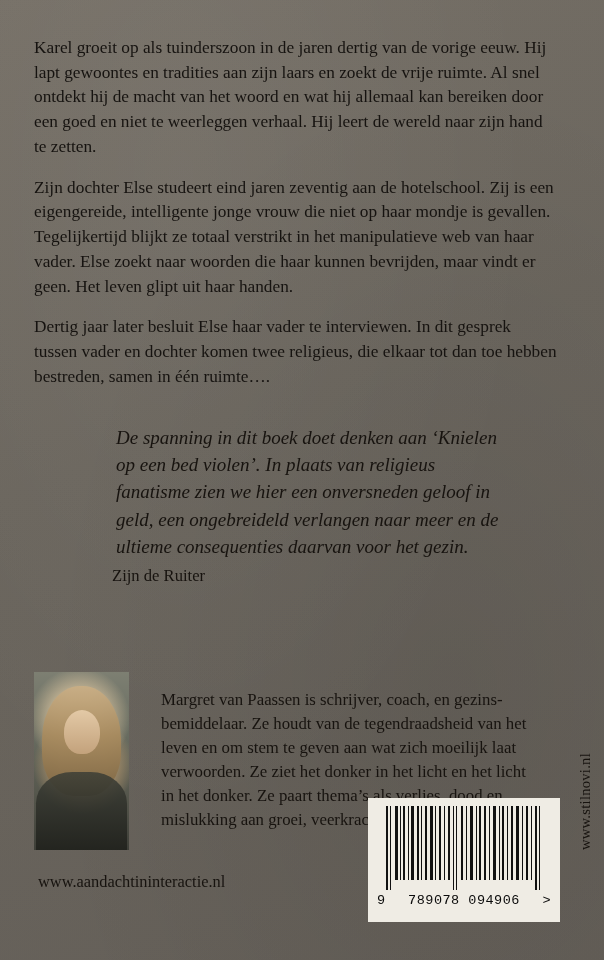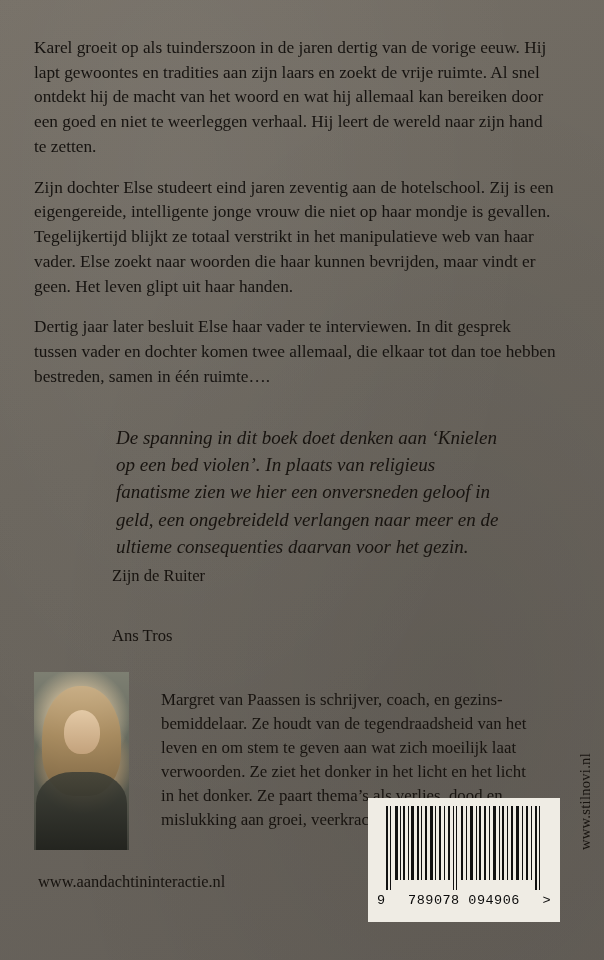--- a/index.html
+++ b/index.html
@@ -166,29 +166,28 @@
 </style>
 </head>
 <body>
 
 <div class="cover">
   <div class="grain"></div>
 
   <div class="content">
     <p class="body-par">Karel groeit op als tuinderszoon in de jaren dertig van de vorige eeuw. Hij lapt gewoontes en tradities aan zijn laars en zoekt de vrije ruimte. Al snel ontdekt hij de macht van het woord en wat hij allemaal kan bereiken door een goed en niet te weerleggen verhaal. Hij leert de wereld naar zijn hand te zetten.</p>
     <p class="body-par">Zijn dochter Else studeert eind jaren zeventig aan de hotelschool. Zij is een eigengereide, intelligente jonge vrouw die niet op haar mondje is gevallen. Tegelijkertijd blijkt ze totaal verstrikt in het manipulatieve web van haar vader. Else zoekt naar woorden die haar kunnen bevrijden, maar vindt er geen. Het leven glipt uit haar handen.</p>
-    <p class="body-par">Dertig jaar later besluit Else haar vader te interviewen. In dit gesprek tussen vader en dochter komen twee allemaal, die elkaar tot dan toe hebben bestreden, samen in één ruimte….</p>
+    <p class="body-par">Dertig jaar later besluit Else haar vader te interviewen. In dit gesprek tussen vader en dochter komen twee religieus, die elkaar tot dan toe hebben bestreden, samen in één ruimte….</p>
 
     <div class="blurbs">
       <div class="blurb">
         <p class="quote">De spanning in dit boek doet denken aan ‘Knielen op een bed violen’. In plaats van religieus fanatisme zien we hier een onversneden geloof in geld, een ongebreideld verlangen naar meer en de ultieme consequenties daarvan voor het gezin.</p>
         <p class="attrib">Zijn de Ruiter</p>
       </div>
       <div class="blurb">
-        <p class="attrib">Ans Tros</p>
       </div>
     </div>
   </div>
 
   <div class="author-block">
     <div class="portrait">
       <div class="hair"></div>
       <div class="face"></div>
       <div class="body"></div>
     </div>

